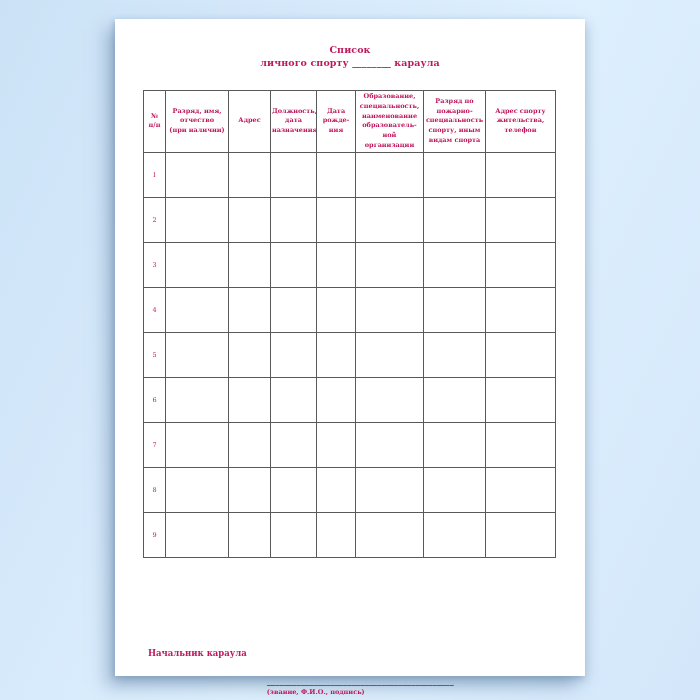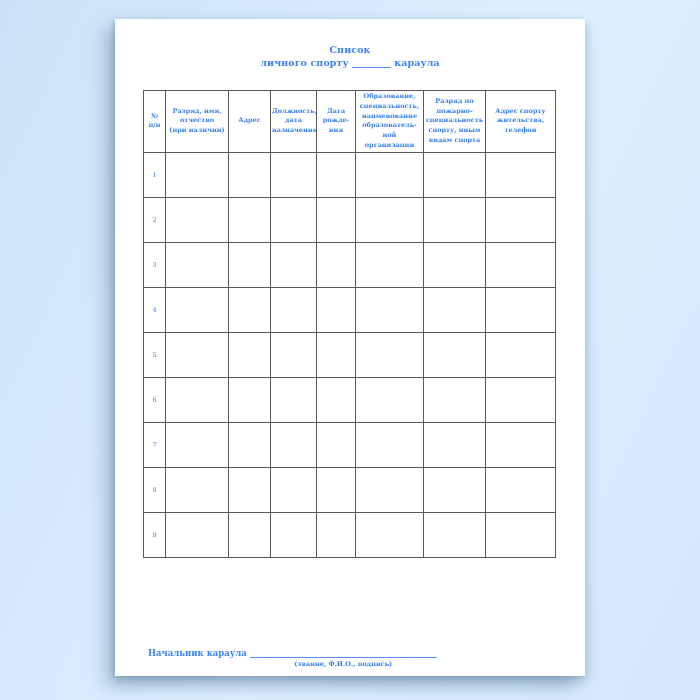--- a/index.html
+++ b/index.html
@@ -19,21 +19,21 @@
   .paper {
     position: absolute;
     left: 115px;
     top: 19px;
     width: 470px;
     height: 657px;
     background: #ffffff;
     box-shadow: -9px 10px 16px rgba(104, 136, 170, 0.50),
                 -2px 2px 5px rgba(104, 136, 170, 0.35),
                  3px 5px 10px rgba(104, 136, 170, 0.28);
-    color: #3b82f6;
+    color: #be185d;
   }
   .title {
     position: absolute;
     top: 24px;
     left: 0;
     right: 0;
     text-align: center;
     font-size: 9.5px;
     font-weight: bold;
     line-height: 13px;
@@ -79,32 +79,33 @@
     position: absolute;
     left: 33px;
     top: 629px;
     display: flex;
     align-items: flex-start;
     font-size: 8.5px;
     font-weight: bold;
     line-height: 11px;
     white-space: nowrap;
   }
-  .footer-label { display: inline-block; margin-right: 3px; }
+  .footer-label { display: inline-block; margin-right: 20px; }
   .sig { display: inline-block; }
   .sig-line {
     display: block;
     overflow: hidden;
     white-space: nowrap;
     max-width: 200px;
     letter-spacing: 0;
+    margin-top: 28px;
   }
   .sig-caption {
     display: block;
-    text-align: center;
+    text-align: left;
     font-size: 6.5px;
     font-weight: bold;
     margin-top: 1px;
     line-height: 8px;
   }
 </style>
 </head>
 <body>
 
 <div class="stage">

